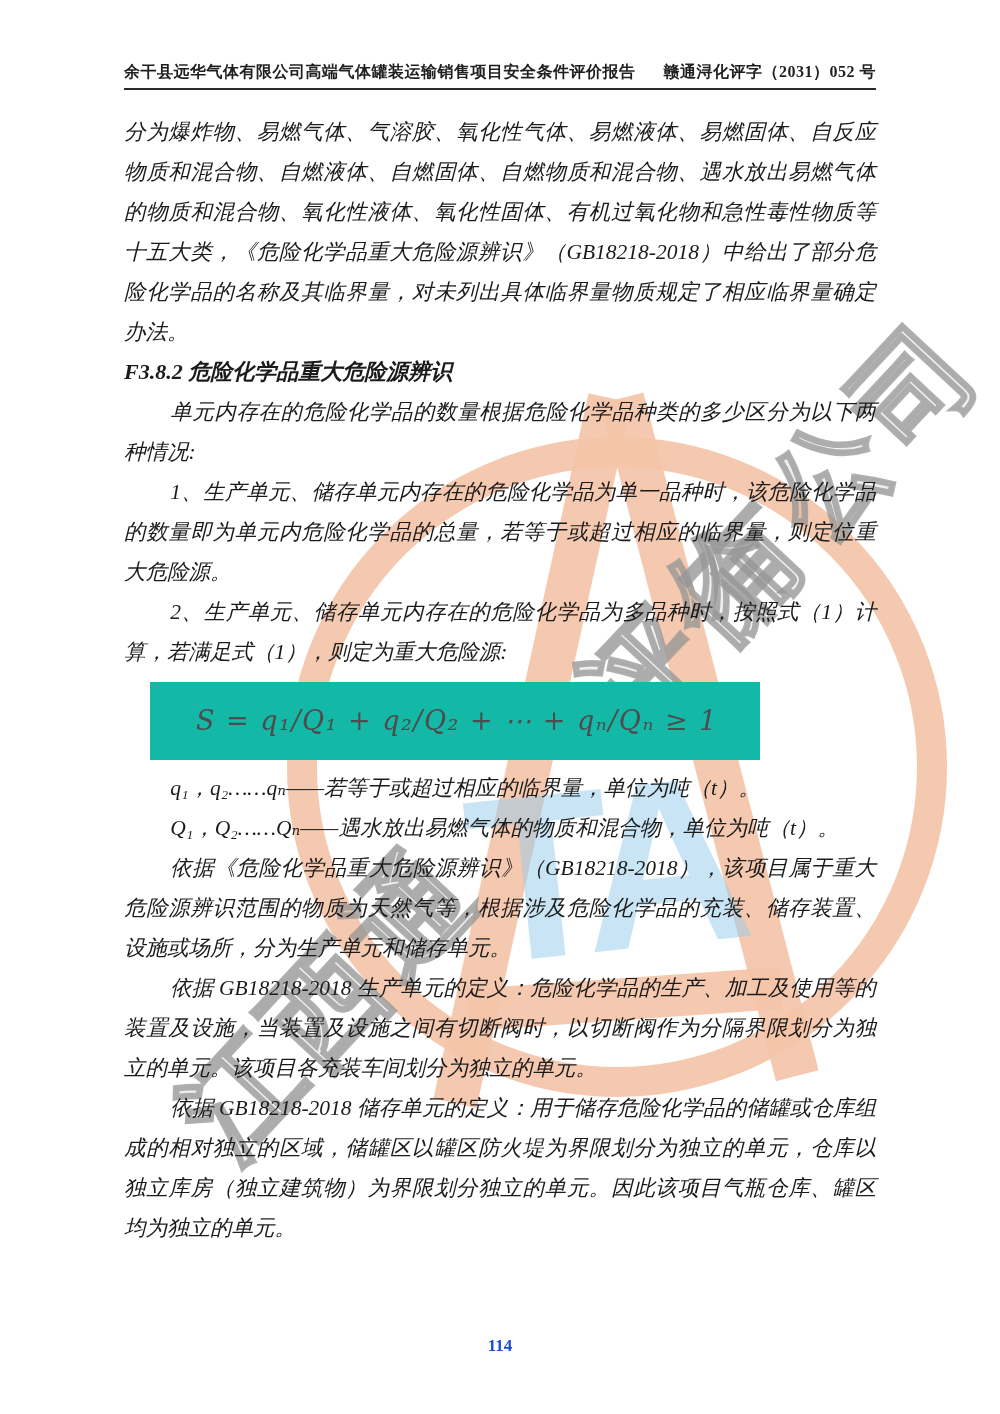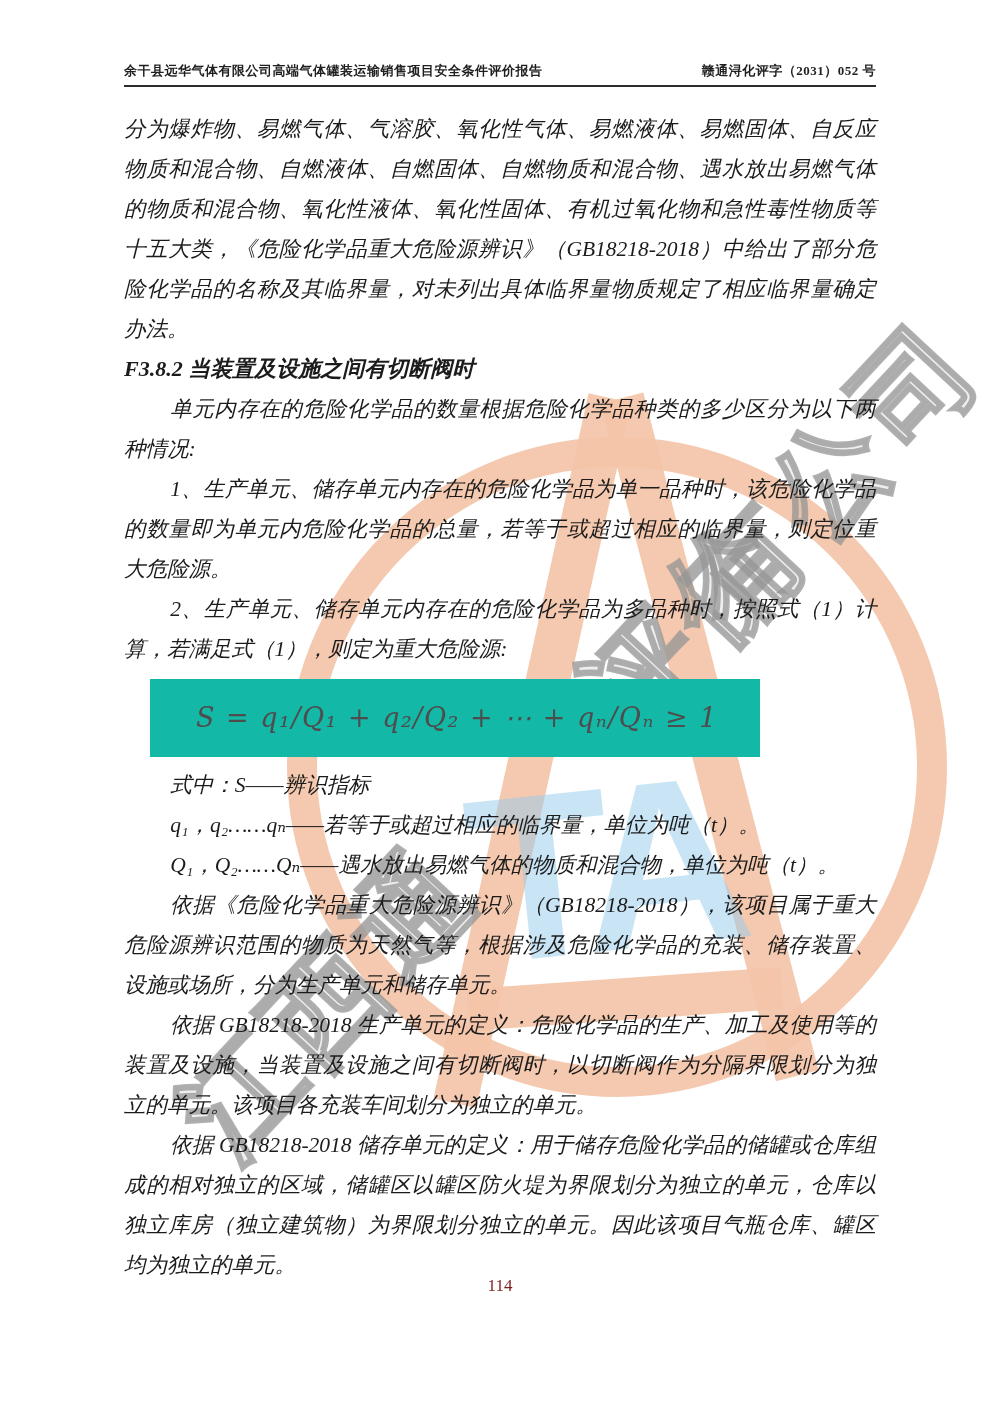--- a/index.html
+++ b/index.html
@@ -42,21 +42,21 @@
     color:rgba(148,204,236,.5);
     transform:rotate(-6deg);
   }
   
   .header{
     position:relative;z-index:1;
     margin:62px 124px 0 124px;
     padding-bottom:5px;
     border-bottom:2px solid #2b2b2b;
     display:flex;justify-content:space-between;align-items:flex-end;
-    font-size:13px;font-weight:bold;color:#1f1f1f;
+    font-size:16px;font-weight:bold;color:#1f1f1f;
     letter-spacing:.5px;
   }
   
   .content{
     position:relative;z-index:1;
     margin:22px 124px 0 124px;
     font-size:21.5px;line-height:40px;
     text-align:justify;
   }
   .content p{margin:0;font-style:italic;}
@@ -66,22 +66,22 @@
   .formula{
     display:inline-block;background:#14b8a6;
     font-family:"DejaVu Serif","Liberation Serif",serif;
     font-style:italic;color:#4d4d4d;
     font-size:27px;line-height:1.25;
     letter-spacing:1.5px;
     padding:22px 42px 22px 46px;
   }
   
   .footer{
-    position:absolute;z-index:1;left:0;right:0;top:1276px;
-    text-align:center;font-size:17px;color:#7f1d1d;
+    position:absolute;z-index:1;left:0;right:0;top:1336px;
+    text-align:center;font-size:17px;color:#1d4ed8;font-weight:bold;
   }
 </style>
 </head>
 <body>
 
 <div class="page">
 
   <div class="wm wm-circle"></div>
   <div class="wm wm-bar wm-leg-left"></div>
   <div class="wm wm-bar wm-leg-right"></div>
@@ -91,28 +91,27 @@
   <div class="wm wm-frag wm-frag3">有公司</div>
   <div class="wm wm-blue">TA</div>
 
   <div class="header">
     <span>余干县远华气体有限公司高端气体罐装运输销售项目安全条件评价报告</span>
     <span>赣通浔化评字（2031）052 号</span>
   </div>
 
   <div class="content">
     <p>分为爆炸物、易燃气体、气溶胶、氧化性气体、易燃液体、易燃固体、自反应物质和混合物、自燃液体、自燃固体、自燃物质和混合物、遇水放出易燃气体的物质和混合物、氧化性液体、氧化性固体、有机过氧化物和急性毒性物质等十五大类，《危险化学品重大危险源辨识》（GB18218-2018）中给出了部分危险化学品的名称及其临界量，对未列出具体临界量物质规定了相应临界量确定办法。</p>
-    <p class="section-heading">F3.8.2 当装置及设施之间有切断阀时</p>
+    <p class="section-heading">F3.8.2 危险化学品重大危险源辨识</p>
     <p class="indent">单元内存在的危险化学品的数量根据危险化学品种类的多少区分为以下两种情况:</p>
     <p class="indent">1、生产单元、储存单元内存在的危险化学品为单一品种时，该危险化学品的数量即为单元内危险化学品的总量，若等于或超过相应的临界量，则定位重大危险源。</p>
     <p class="indent">2、生产单元、储存单元内存在的危险化学品为多品种时，按照式（1）计算，若满足式（1），则定为重大危险源:</p>
     <div class="formula-wrap">
       <span class="formula">S = q₁/Q₁ + q₂/Q₂ + ⋯ + qₙ/Qₙ ≥ 1</span>
     </div>
-    <p class="indent">式中：S——辨识指标</p>
     <p class="indent">q₁，q₂……qₙ——若等于或超过相应的临界量，单位为吨（t）。</p>
     <p class="indent">Q₁，Q₂……Qₙ——遇水放出易燃气体的物质和混合物，单位为吨（t）。</p>
     <p class="indent">依据《危险化学品重大危险源辨识》（GB18218-2018），该项目属于重大危险源辨识范围的物质为天然气等，根据涉及危险化学品的充装、储存装置、设施或场所，分为生产单元和储存单元。</p>
     <p class="indent">依据 GB18218-2018 生产单元的定义：危险化学品的生产、加工及使用等的装置及设施，当装置及设施之间有切断阀时，以切断阀作为分隔界限划分为独立的单元。该项目各充装车间划分为独立的单元。</p>
     <p class="indent">依据 GB18218-2018 储存单元的定义：用于储存危险化学品的储罐或仓库组成的相对独立的区域，储罐区以罐区防火堤为界限划分为独立的单元，仓库以独立库房（独立建筑物）为界限划分独立的单元。因此该项目气瓶仓库、罐区均为独立的单元。</p>
   </div>
 
   <div class="footer">
     <span>114</span>
   </div>

